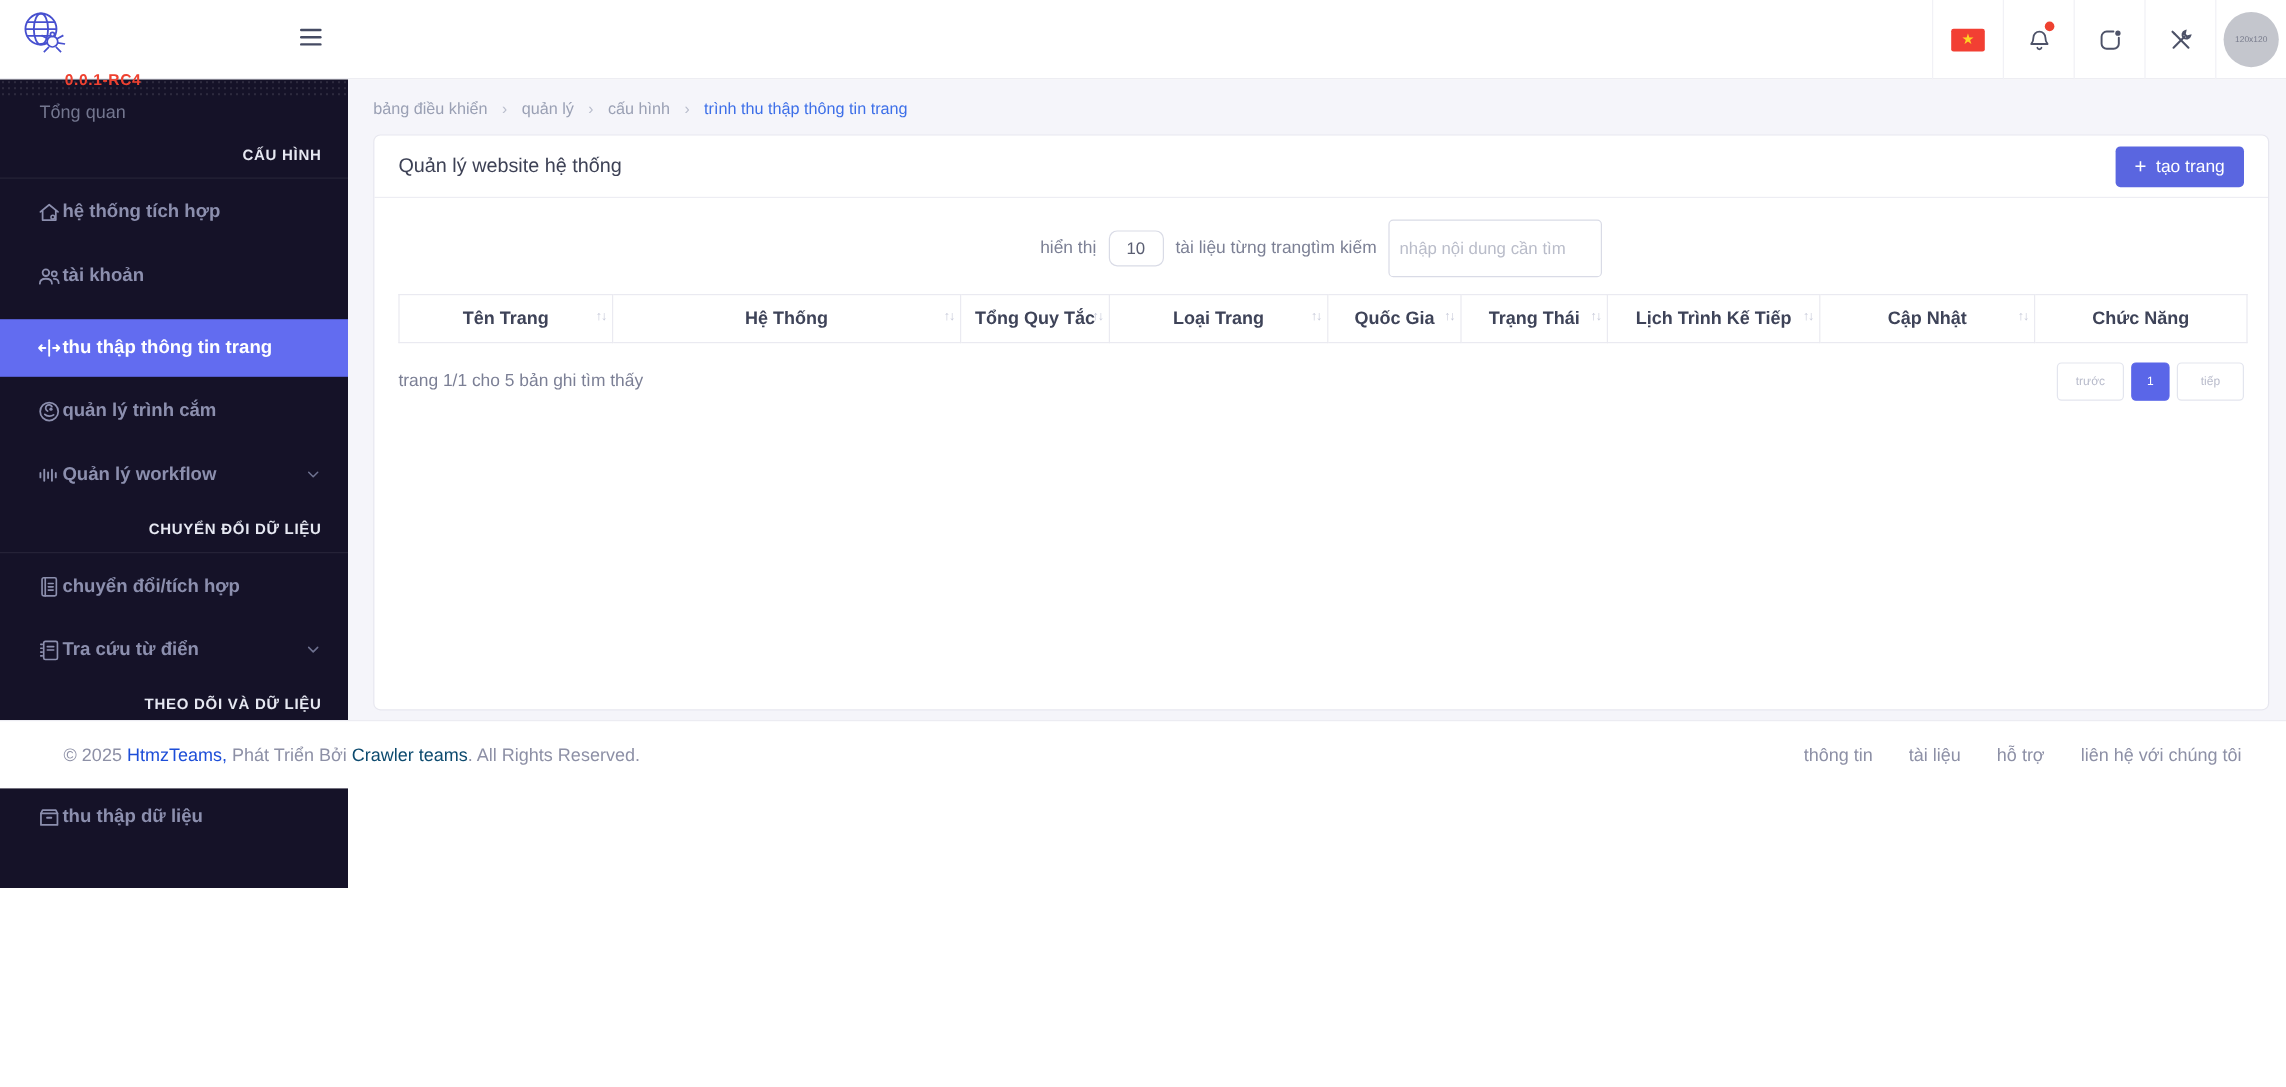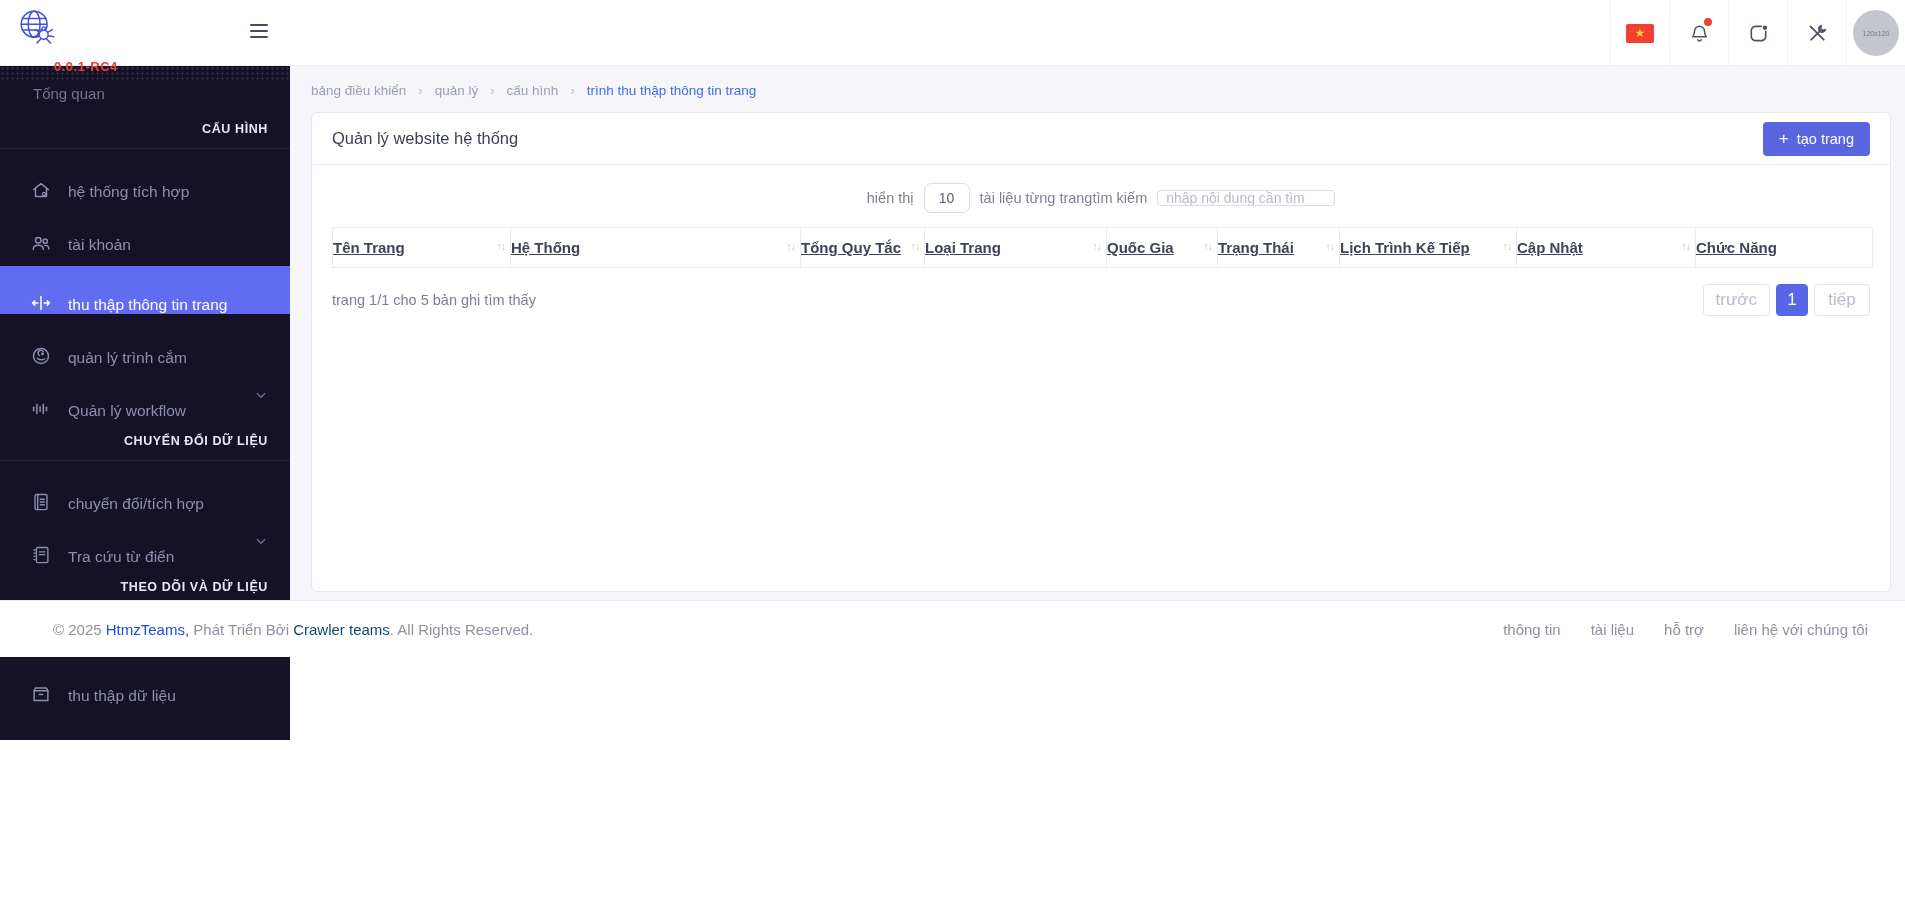--- a/index.html
+++ b/index.html
@@ -31,22 +31,22 @@
     z-index:1; color:#8c8fae; }
   .sidebar::before { content:""; position:absolute; top:0; left:0; right:0; height:14px;
     background-image:radial-gradient(rgba(255,255,255,.10) 1px, transparent 1.2px);
     background-size:5px 5px; }
   .side-overview { margin-top:14px; height:28px; line-height:28px; padding-left:33px;
     font-size:15px; color:#73768f; }
   .side-section-title { text-align:right; padding:0 22px 12px 0; margin-top:14px;
     font-size:12.5px; font-weight:bold; letter-spacing:.6px; color:#e6e8f2;
     border-bottom:1px solid rgba(255,255,255,.07); }
   .side-items { margin-top:4px; }
-  .nav-item { position:relative; height:48px; margin-bottom:5px; display:flex; align-items:flex-end;
-    padding-left:30px; gap:16px; font-size:15.5px; cursor:pointer; color:#8c8fae; }
+  .nav-item { position:relative; height:48px; margin-bottom:5px; display:flex; align-items:center;
+    padding-left:30px; font-size:15.5px; cursor:pointer; color:#8c8fae;font-weight:bold; }
   .nav-item svg { flex:0 0 auto; }
   .nav-item.active { background:#626cf0; color:#fff;margin-top:12px; }
   .nav-chevron { position:absolute; right:20px; top:14px; color:#6e7190; }
   .side-section:nth-of-type(3) .nav-item:first-child { margin-top:50px; }
 
   
   .main { position:absolute; left:290px; top:66px; width:1615px; height:534px; background:#f5f5fa;
     padding:14px 14px 0 21px; }
   .breadcrumb { display:flex; align-items:center; gap:12px; font-size:13.5px; color:#9aa0b4;
     height:20px; }
@@ -61,37 +61,37 @@
   .card-title { font-size:16.5px; color:#3d4155; }
   .btn-create { background:#5a66e0; color:#fff; border:none; border-radius:4px; height:34px;
     padding:0 16px; font-size:14.5px; cursor:pointer; display:flex; align-items:center; gap:8px;
     font-family:inherit; }
   .btn-create .plus { font-size:17px; font-weight:300; }
 
   .controls { display:flex; align-items:center; justify-content:center; padding:18px 20px 14px; }
   .ctrl-left,.ctrl-right { display:flex; align-items:center; gap:10px; font-size:14.5px; color:#7c8095; }
   .input-size { width:46px; height:30px; border:1px solid #d9dbe6; border-radius:7px; text-align:center;
     font-size:14px; color:#5a5e72; font-family:inherit; }
-  .input-search { width:178px; height:16px; border:1px solid #d9dbe6; border-radius:4px;
+  .input-search { width:178px; height:48px; border:1px solid #d9dbe6; border-radius:4px;
     padding:0 8px; font-size:14px; color:#5a5e72; font-family:inherit; }
   .input-search::placeholder { color:#b9bcc9; }
 
   .tbl-wrap { margin:0 20px; }
   table { width:1540px; border-collapse:collapse; table-layout:fixed; }
-  th,td { border:1px solid #eaeaf1; text-align:left; vertical-align:middle;text-decoration:underline; }
+  th,td { border:1px solid #eaeaf1; text-align:center; vertical-align:middle; }
   th { height:40px; font-size:15px; font-weight:bold; color:#3e4358; position:relative; cursor:pointer; }
   th .sort { position:absolute; right:5px; top:12px; font-size:10.5px; color:#c5c8d8; letter-spacing:-1px; }
   col.c1{width:178px} col.c2{width:290px} col.c3{width:124px} col.c4{width:182px}
   col.c5{width:111px} col.c6{width:122px} col.c7{width:177px} col.c8{width:179px} col.c9{width:177px}
 
   .pager-row { display:flex; align-items:center; justify-content:space-between; padding:16px 20px 0; }
   .pager-summary { font-size:14.5px; color:#7b7f95; }
   .pager { display:flex; gap:6px; }
   .pg-btn { height:32px; min-width:56px; border:1px solid #e3e5ee; background:#fff; color:#b8bbcb;
-    border-radius:4px; font-size:17px; font-family:inherit; cursor:pointer; padding:0 12px; }
+    border-radius:4px; font-size:10px; font-family:inherit; cursor:pointer; padding:0 12px; }
   .pg-btn.current { min-width:32px; background:#5a66e8; border-color:#5a66e8; color:#fff; padding:0; }
 
   
   .footer { position:absolute; left:0; top:600px; width:1905px; height:57px; background:#fff;
     border-top:1px solid #ececf2; z-index:3; display:flex; align-items:center;
     justify-content:space-between; padding:0 37px 0 53px; font-size:15px; color:#8d90a6; }
   .footer a { text-decoration:none; cursor:pointer; }
   .f-brand { color:#1d4ed8; }
   .f-team { color:#0c4a6e; font-weight:normal;margin-top:24px; }
   .footer-links { display:flex; gap:30px; color:#8d90a6;align-items:center; }

